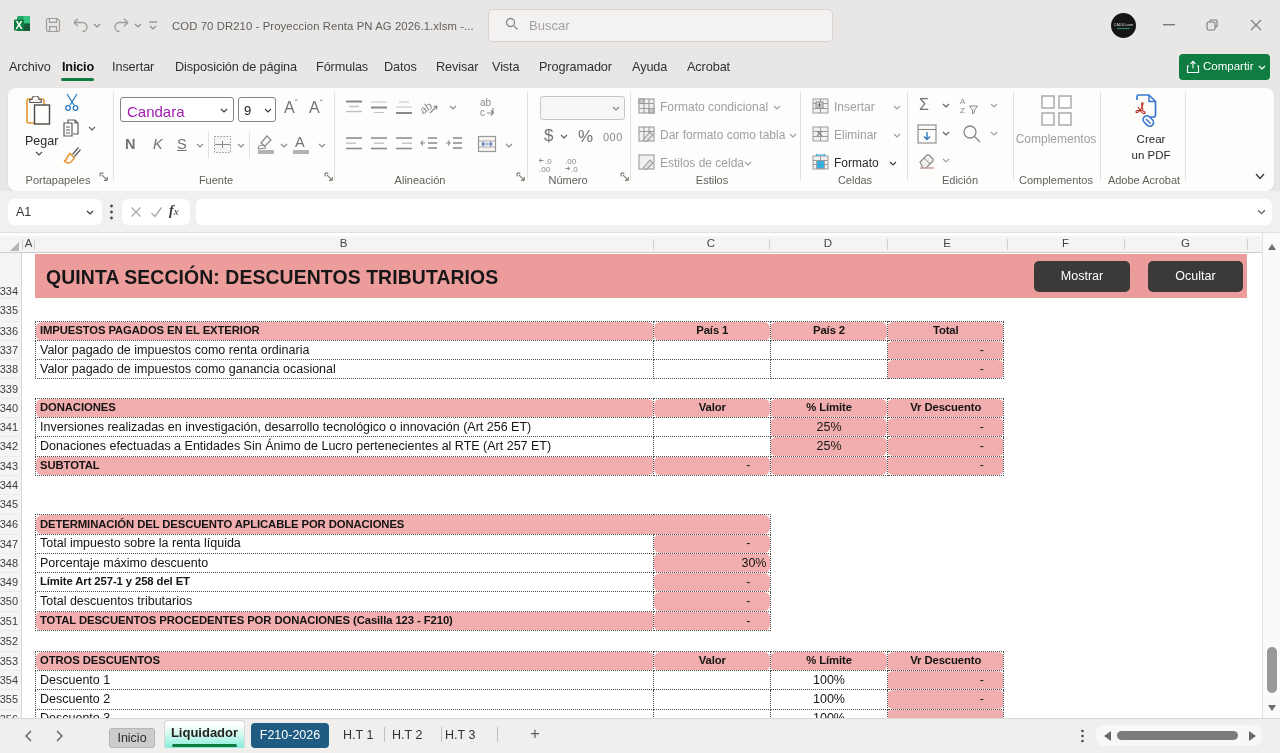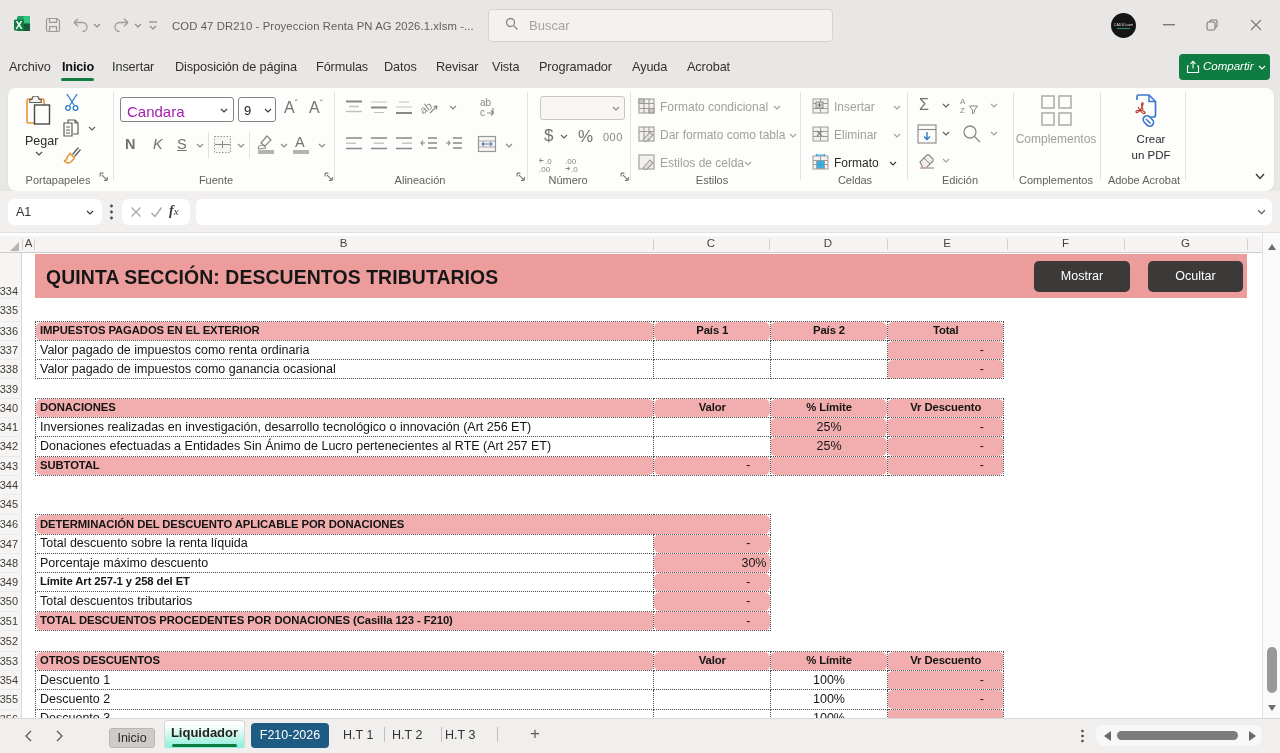--- a/index.html
+++ b/index.html
@@ -11,21 +11,21 @@
   .tico { position:absolute; color:#9b9b9b; }
   #doctitle { position:absolute; left:172px; top:20px; font-size:11.3px; color:#605e5c; letter-spacing:0.1px; }
   #searchbox { position:absolute; left:488px; top:9px; width:345px; height:33px; background:#f4f2f1; border:1px solid #d6d3d1; border-radius:4px; }
   #searchbox .mag { position:absolute; left:16px; top:7px; }
   #searchbox .ph { position:absolute; left:40px; top:8px; font-size:13px; color:#a5a3a1; }
   #avatar { position:absolute; left:1111px; top:13px; width:25px; height:25px; border-radius:50%; background:#151515; overflow:hidden; }
   
   #tabrow { position:absolute; left:0; top:47px; width:1280px; height:41px; background:#e9e7e5; }
   .rtab { position:absolute; top:13px; font-size:12.7px; color:#323130; white-space:nowrap; letter-spacing:-0.1px; }
   #inicio-ul { position:absolute; left:61px; top:31px; width:33px; height:3px; background:#137c43; border-radius:2px; }
-  #compartir { position:absolute; left:1179px; top:7px; width:91px; height:26px; background:#0f7c41; border-radius:4px; color:#fff; font-size:13px;font-style:italic; }
+  #compartir { position:absolute; left:1179px; top:7px; width:91px; height:26px; background:#0f7c41; border-radius:4px; color:#fff; font-size:13px; }
   
   #ribbon { position:absolute; left:8px; top:88px; width:1266px; height:103px; background:#fdfdfc; border-radius:8px; box-shadow:0 1px 2px rgba(0,0,0,0.08); }
   .gsep { position:absolute; top:4px; height:88px; width:1px; background:#e3e1df; }
   .glabel { position:absolute; top:86px; font-size:11px; color:#63615e; text-align:center; white-space:nowrap; }
   .glaunch { position:absolute; top:84px; width:10px; height:10px; color:#7a7a7a; }
   .ricon { position:absolute; }
   .rtext { position:absolute; font-size:12px; color:#a19f9d; white-space:nowrap; }
   .rtextd { position:absolute; font-size:12px; color:#2b2a29; white-space:nowrap; }
   .chev { position:absolute; width:8px; height:5px; }
   
@@ -86,21 +86,21 @@
     <path d="M15 5.5 h-8.5 a4.5 4.5 0 0 0 0 9 M15 5.5 L11 1.8 M15 5.5 L11 9.2"></path>
   </svg>
   <svg class="tico" style="left:134px;top:23px" width="8" height="5" viewBox="0 0 8 5" fill="none" stroke="#8c8a88" stroke-width="1.2">
       <path d="M1 1 L4 4 L7 1"></path>
     </svg>
 
   <svg class="tico" style="left:148px;top:20px" width="10" height="10" viewBox="0 0 10 10" fill="none" stroke="#8c8a88" stroke-width="1.2">
     <path d="M1 2 h8"></path>
       <path d="M2 6 L5 9 L8 6"></path>
   </svg>
-  <div id="doctitle">COD 47 DR210 - Proyeccion Renta PN AG 2026.1.xlsm  -...</div>
+  <div id="doctitle">COD 70 DR210 - Proyeccion Renta PN AG 2026.1.xlsm  -...</div>
   <div id="searchbox">
     <svg class="mag" width="14" height="14" viewBox="0 0 14 14" fill="none" stroke="#8a8886" stroke-width="1.3">
       <circle cx="5.5" cy="5.5" r="4"></circle>
         <path d="M8.6 8.6 L12.5 12.5"></path>
     </svg>
     <div class="ph">Buscar</div>
   </div>
   <div id="avatar">
     <svg width="25" height="25" viewBox="0 0 25 25">
       <text x="12.5" y="12.5" font-size="3.6" fill="#ffffff" opacity="0.85" text-anchor="middle" font-family="Liberation Sans">CAD10.com</text>
@@ -607,21 +607,21 @@
   <table class="sheet" style="left:35px;top:281px;width:734.5px">
         <colgroup>
           <col style="width:618px">
           <col style="width:116.5px">
         </colgroup>
 <tbody>
           <tr style="height:19.5px">
             <td class="p b" colspan="2">DETERMINACIÓN DEL DESCUENTO APLICABLE POR DONACIONES</td>
           </tr>
 <tr style="height:19px">
-            <td>Total descuento sobre la renta líquida</td>
+            <td>Total impuesto sobre la renta líquida</td>
             <td class="p r">-</td>
           </tr>
 <tr style="height:19.5px">
             <td>Porcentaje máximo descuento</td>
             <td class="p rr">30%</td>
           </tr>
 <tr style="height:19px">
             <td class="b">Límite Art 257-1 y 258 del ET</td>
             <td class="p r">-</td>
           </tr>

